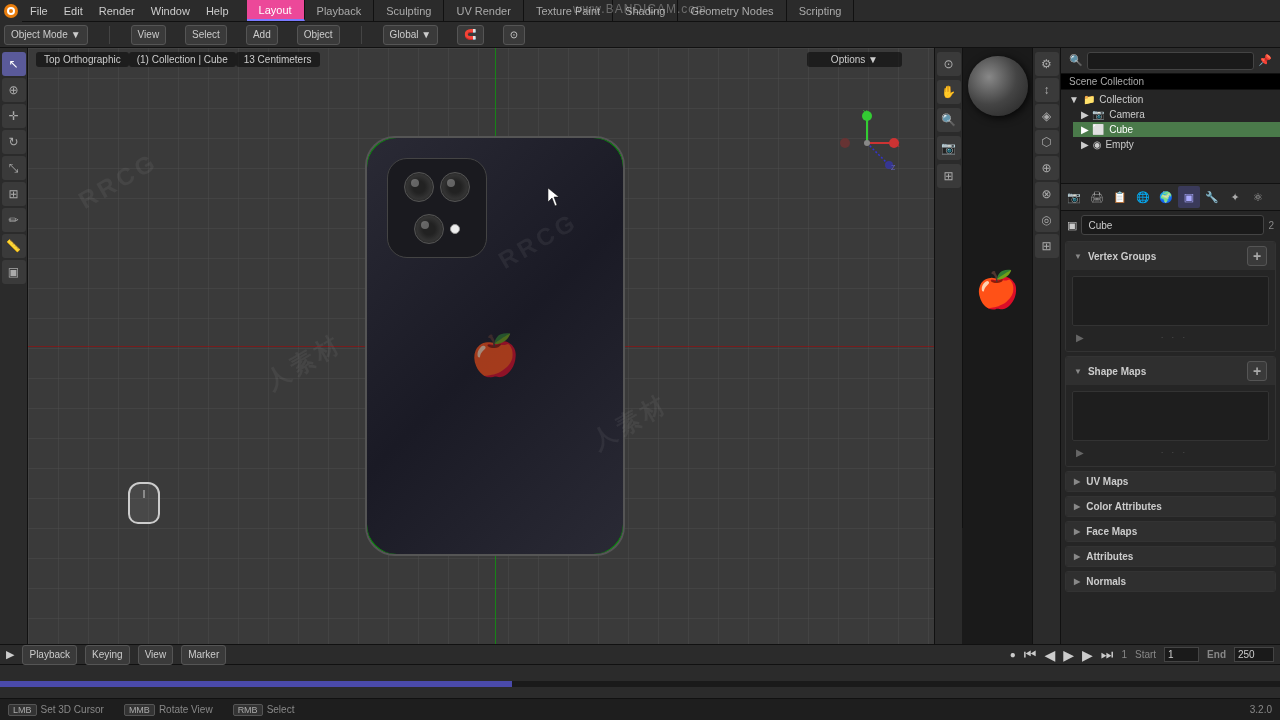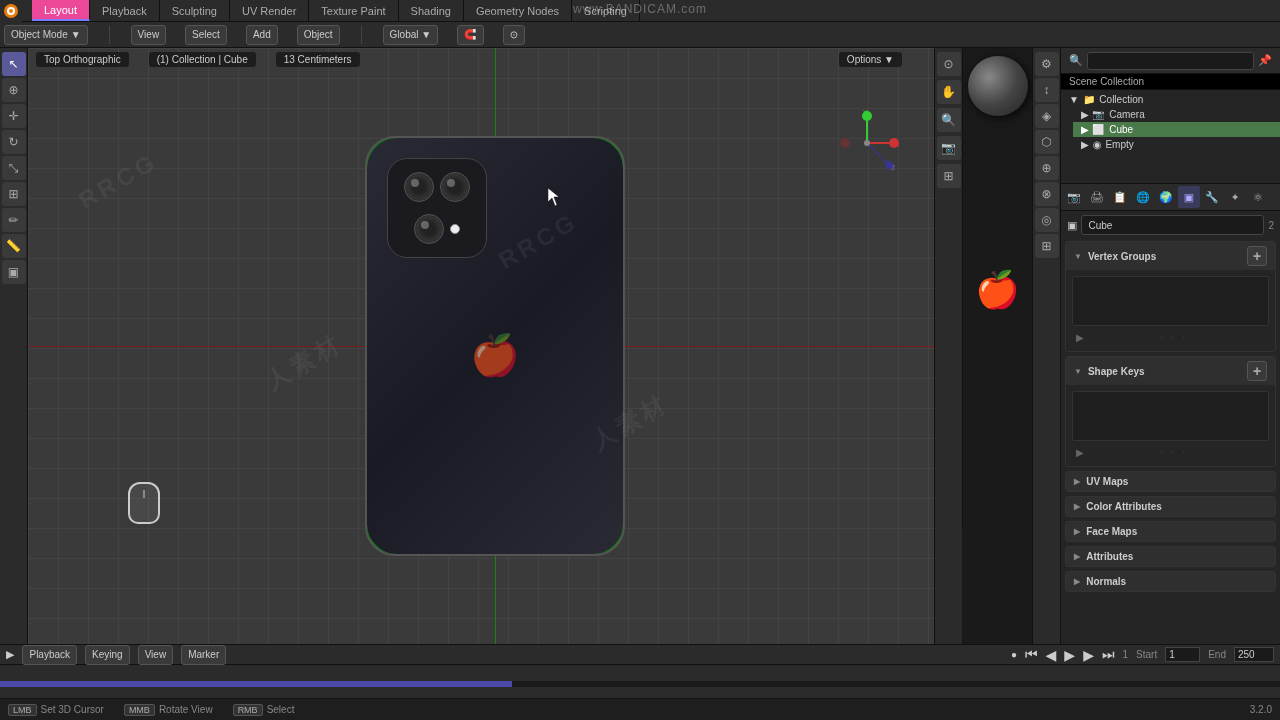--- a/index.html
+++ b/index.html
@@ -157,21 +157,21 @@
       background-image:
         linear-gradient(rgba(80,80,80,0.4) 1px, transparent 1px),
         linear-gradient(90deg, rgba(80,80,80,0.4) 1px, transparent 1px);
       background-size: 30px 30px;
     }
     .viewport-header {
       position: absolute;
       top: 4px;
       left: 8px;
       display: flex;
-      gap: 20px;
+      gap: 0;
       align-items: center;
       z-index: 10;
     }
     .viewport-info {
       background: rgba(0,0,0,0.5);
       padding: 2px 8px;
       border-radius: 3px;
       font-size: 10px;
       color: #ccc;
     }
@@ -607,41 +607,48 @@
       width: 1px;
       height: 8px;
       background: #ccc;
     }
 
     .viewport-options-btn {
       position: absolute;
       top: 4px;
       right: 60px;
       background: rgba(0,0,0,0.5);
-      padding: 2px 8px;
+      padding: 2px 24px;
       border-radius: 3px;
       font-size: 10px;
       color: #ccc;
       cursor: pointer;
       display: flex;
       align-items: center;
       gap: 4px;
       margin-left: 40px;
     }
   </style>
 </head>
 <body>
 
 <div class="top-menu-bar">
   <div class="blender-logo">
     <svg width="16" height="16" viewBox="0 0 16 16">
       <circle cx="8" cy="8" r="7" fill="#e87d0d"></circle>
       <circle cx="8" cy="8" r="4" fill="#fff"></circle>
       <circle cx="8" cy="8" r="2" fill="#e87d0d"></circle>
     </svg>
+  </div>
+  <div class="menu-items">
+    <div class="menu-item">File</div>
+    <div class="menu-item">Edit</div>
+    <div class="menu-item">Render</div>
+    <div class="menu-item">Window</div>
+    <div class="menu-item">Help</div>
   </div>
   <div class="top-tabs">
     <div class="top-tab active">Layout</div>
     <div class="top-tab">Playback</div>
     <div class="top-tab">Sculpting</div>
     <div class="top-tab">UV Render</div>
     <div class="top-tab">Texture Paint</div>
     <div class="top-tab">Shading</div>
     <div class="top-tab">Geometry Nodes</div>
     <div class="top-tab">Scripting</div>
@@ -836,21 +843,21 @@
           <div class="section-footer">
             <span class="footer-arrow">▶</span>
             <span class="footer-dots">· · ·</span>
           </div>
         </div>
       </div>
 
       <div class="section">
         <div class="section-header">
           <span class="section-triangle">▼</span>
-          <span>Shape Keys</span>
+          <span>Shape Maps</span>
           <div class="add-btn">+</div>
         </div>
         <div class="section-content">
           <div class="keys-area"></div>
           <div class="section-footer">
             <span class="footer-arrow">▶</span>
             <span class="footer-dots">· · ·</span>
           </div>
         </div>
       </div>
@@ -904,21 +911,21 @@
     <span style="margin-left:auto;display:flex;gap:8px;align-items:center;">
       <span style="font-size:10px;">●</span>
       <span style="font-size:14px;cursor:pointer;">⏮</span>
       <span style="font-size:14px;cursor:pointer;">◀</span>
       <span style="font-size:14px;cursor:pointer;">▶</span>
       <span style="font-size:14px;cursor:pointer;">▶</span>
       <span style="font-size:14px;cursor:pointer;">⏭</span>
       <span style="font-size:10px;color:#888;">1</span>
       <span style="font-size:10px;color:#888;">Start</span>
       <input type="number" value="1" style="width: 35px; background: rgb(26, 26, 26); border: 1px solid rgb(68, 68, 68); color: rgb(204, 204, 204); font-size: 10px; padding: 1px 3px;">
-      <span style="font-size:10px;color:#888;">End</span>
+      <span style="font-size:10px;color:#888;font-weight:bold;">End</span>
       <input type="number" value="250" style="width: 40px; background: rgb(26, 26, 26); border: 1px solid rgb(68, 68, 68); color: rgb(204, 204, 204); font-size: 10px; padding: 1px 3px;">
     </span>
   </div>
   <div class="timeline-controls">
     <div class="timeline-scrubber">
       <div class="timeline-progress"></div>
     </div>
   </div>
 </div>
 

